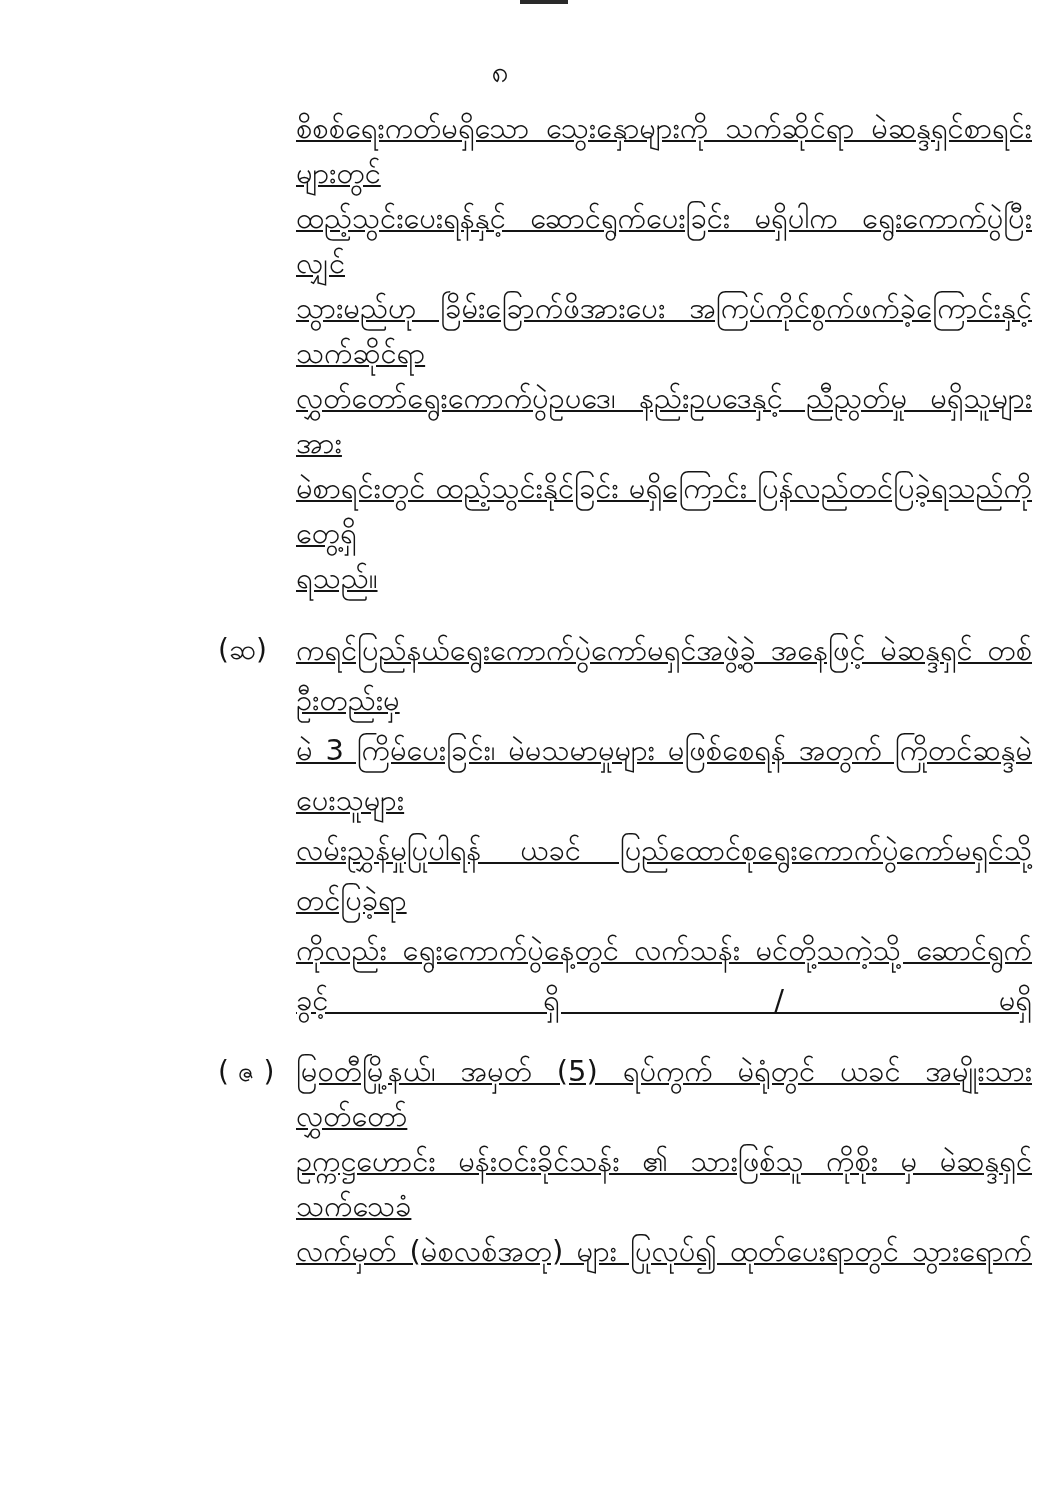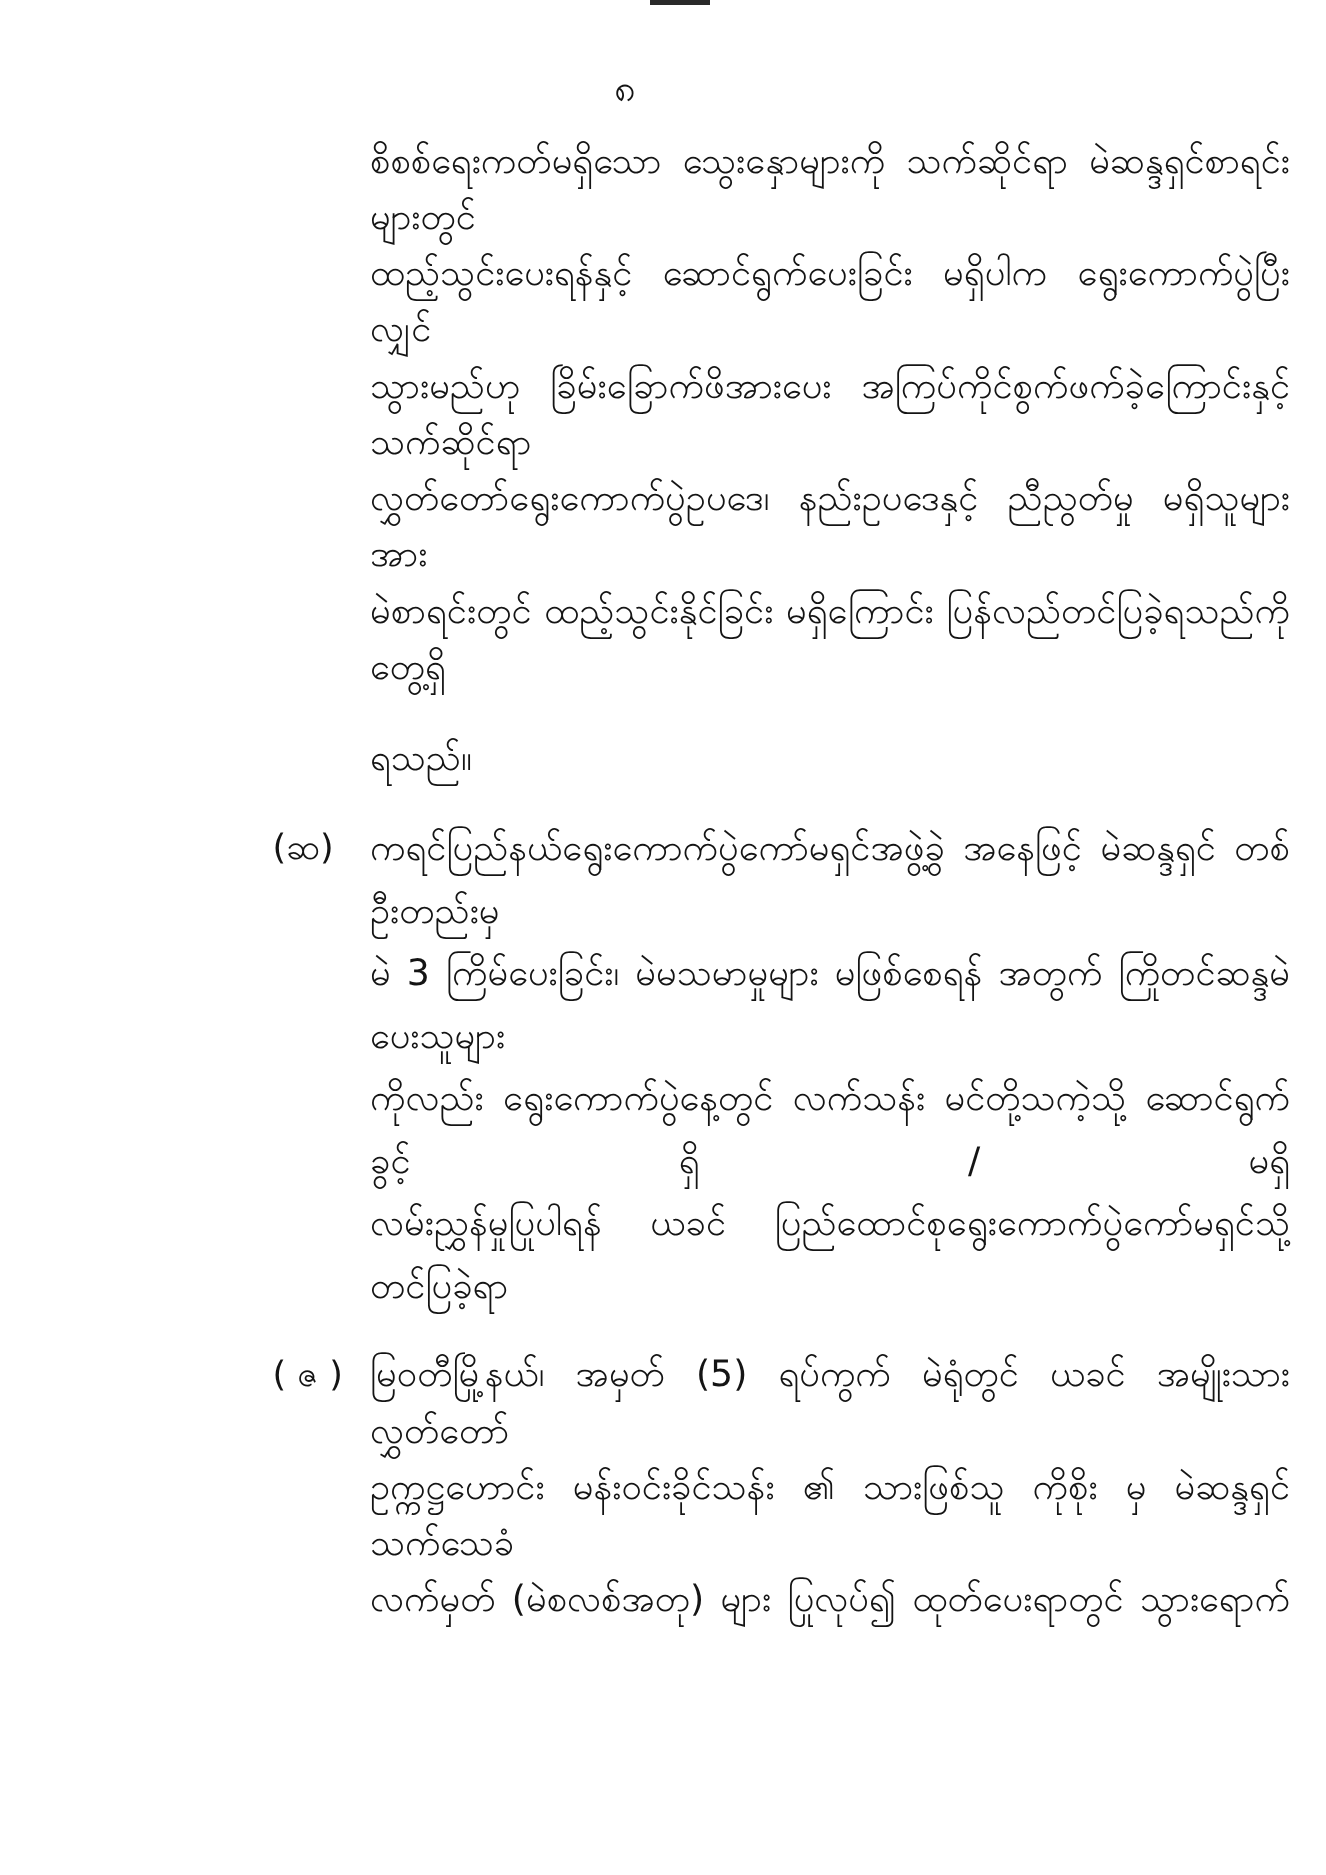--- a/index.html
+++ b/index.html
@@ -45,29 +45,29 @@
   }
   .para-label {
     flex: none;
     width: 78px;
     font-size: 28px;
     white-space: nowrap;
   }
   .para-body {
     flex: 1 1 auto;
     min-width: 0;
+    text-decoration: underline;
   }
   .line {
     font-size: 29px;
     text-align: justify;
     text-align-last: justify;
   }
   .line.last {
     text-align-last: left;
-    margin-top: 28px;
   }
   
   .para:nth-child(1) .line, .para:nth-child(1) .para-label { line-height: 45px; }
   .para:nth-child(2) .line, .para:nth-child(2) .para-label { line-height: 50px; }
   .para:nth-child(3) .line, .para:nth-child(3) .para-label { line-height: 45px; }
   .para:nth-child(4) .line, .para:nth-child(4) .para-label { line-height: 45px; }
   .para:nth-child(2) { margin-top: 24px; }
   .para:nth-child(3) { margin-top: 24px; }
   .para:nth-child(4) { margin-top: 0px; }
 </style>
@@ -87,22 +87,22 @@
           <div class="line">လွှတ်တော်ရွေးကောက်ပွဲဥပဒေ၊ နည်းဥပဒေနှင့် ညီညွတ်မှု မရှိသူများအား</div>
           <div class="line">မဲစာရင်းတွင် ထည့်သွင်းနိုင်ခြင်း မရှိကြောင်း ပြန်လည်တင်ပြခဲ့ရသည်ကို တွေ့ရှိ</div>
           <div class="line last">ရသည်။</div>
         </div>
       </div>
       <div class="para">
         <div class="para-label">(ဆ)</div>
         <div class="para-body">
           <div class="line">ကရင်ပြည်နယ်ရွေးကောက်ပွဲကော်မရှင်အဖွဲ့ခွဲ အနေဖြင့် မဲဆန္ဒရှင် တစ်ဦးတည်းမှ</div>
           <div class="line">မဲ 3 ကြိမ်ပေးခြင်း၊ မဲမသမာမှုများ မဖြစ်စေရန် အတွက် ကြိုတင်ဆန္ဒမဲပေးသူများ</div>
+          <div class="line">လမ်းညွှန်မှုပြုပါရန် ယခင် ပြည်ထောင်စုရွေးကောက်ပွဲကော်မရှင်သို့ တင်ပြခဲ့ရာ</div>
           <div class="line">ကိုလည်း ရွေးကောက်ပွဲနေ့တွင် လက်သန်း မင်တို့သကဲ့သို့ ဆောင်ရွက်ခွင့် ရှိ / မရှိ</div>
-          <div class="line">လမ်းညွှန်မှုပြုပါရန် ယခင် ပြည်ထောင်စုရွေးကောက်ပွဲကော်မရှင်သို့ တင်ပြခဲ့ရာ</div>
         </div>
       </div>
       <div class="para">
         <div class="para-label">( ဇ )</div>
         <div class="para-body">
           <div class="line">မြဝတီမြို့နယ်၊ အမှတ် (5) ရပ်ကွက် မဲရုံတွင် ယခင် အမျိုးသားလွှတ်တော်</div>
           <div class="line">ဥက္ကဋ္ဌဟောင်း မန်းဝင်းခိုင်သန်း ၏ သားဖြစ်သူ ကိုစိုး မှ မဲဆန္ဒရှင်သက်သေခံ</div>
           <div class="line">လက်မှတ် (မဲစလစ်အတု) များ ပြုလုပ်၍ ထုတ်ပေးရာတွင် သွားရောက်</div>
         </div>
       </div>

